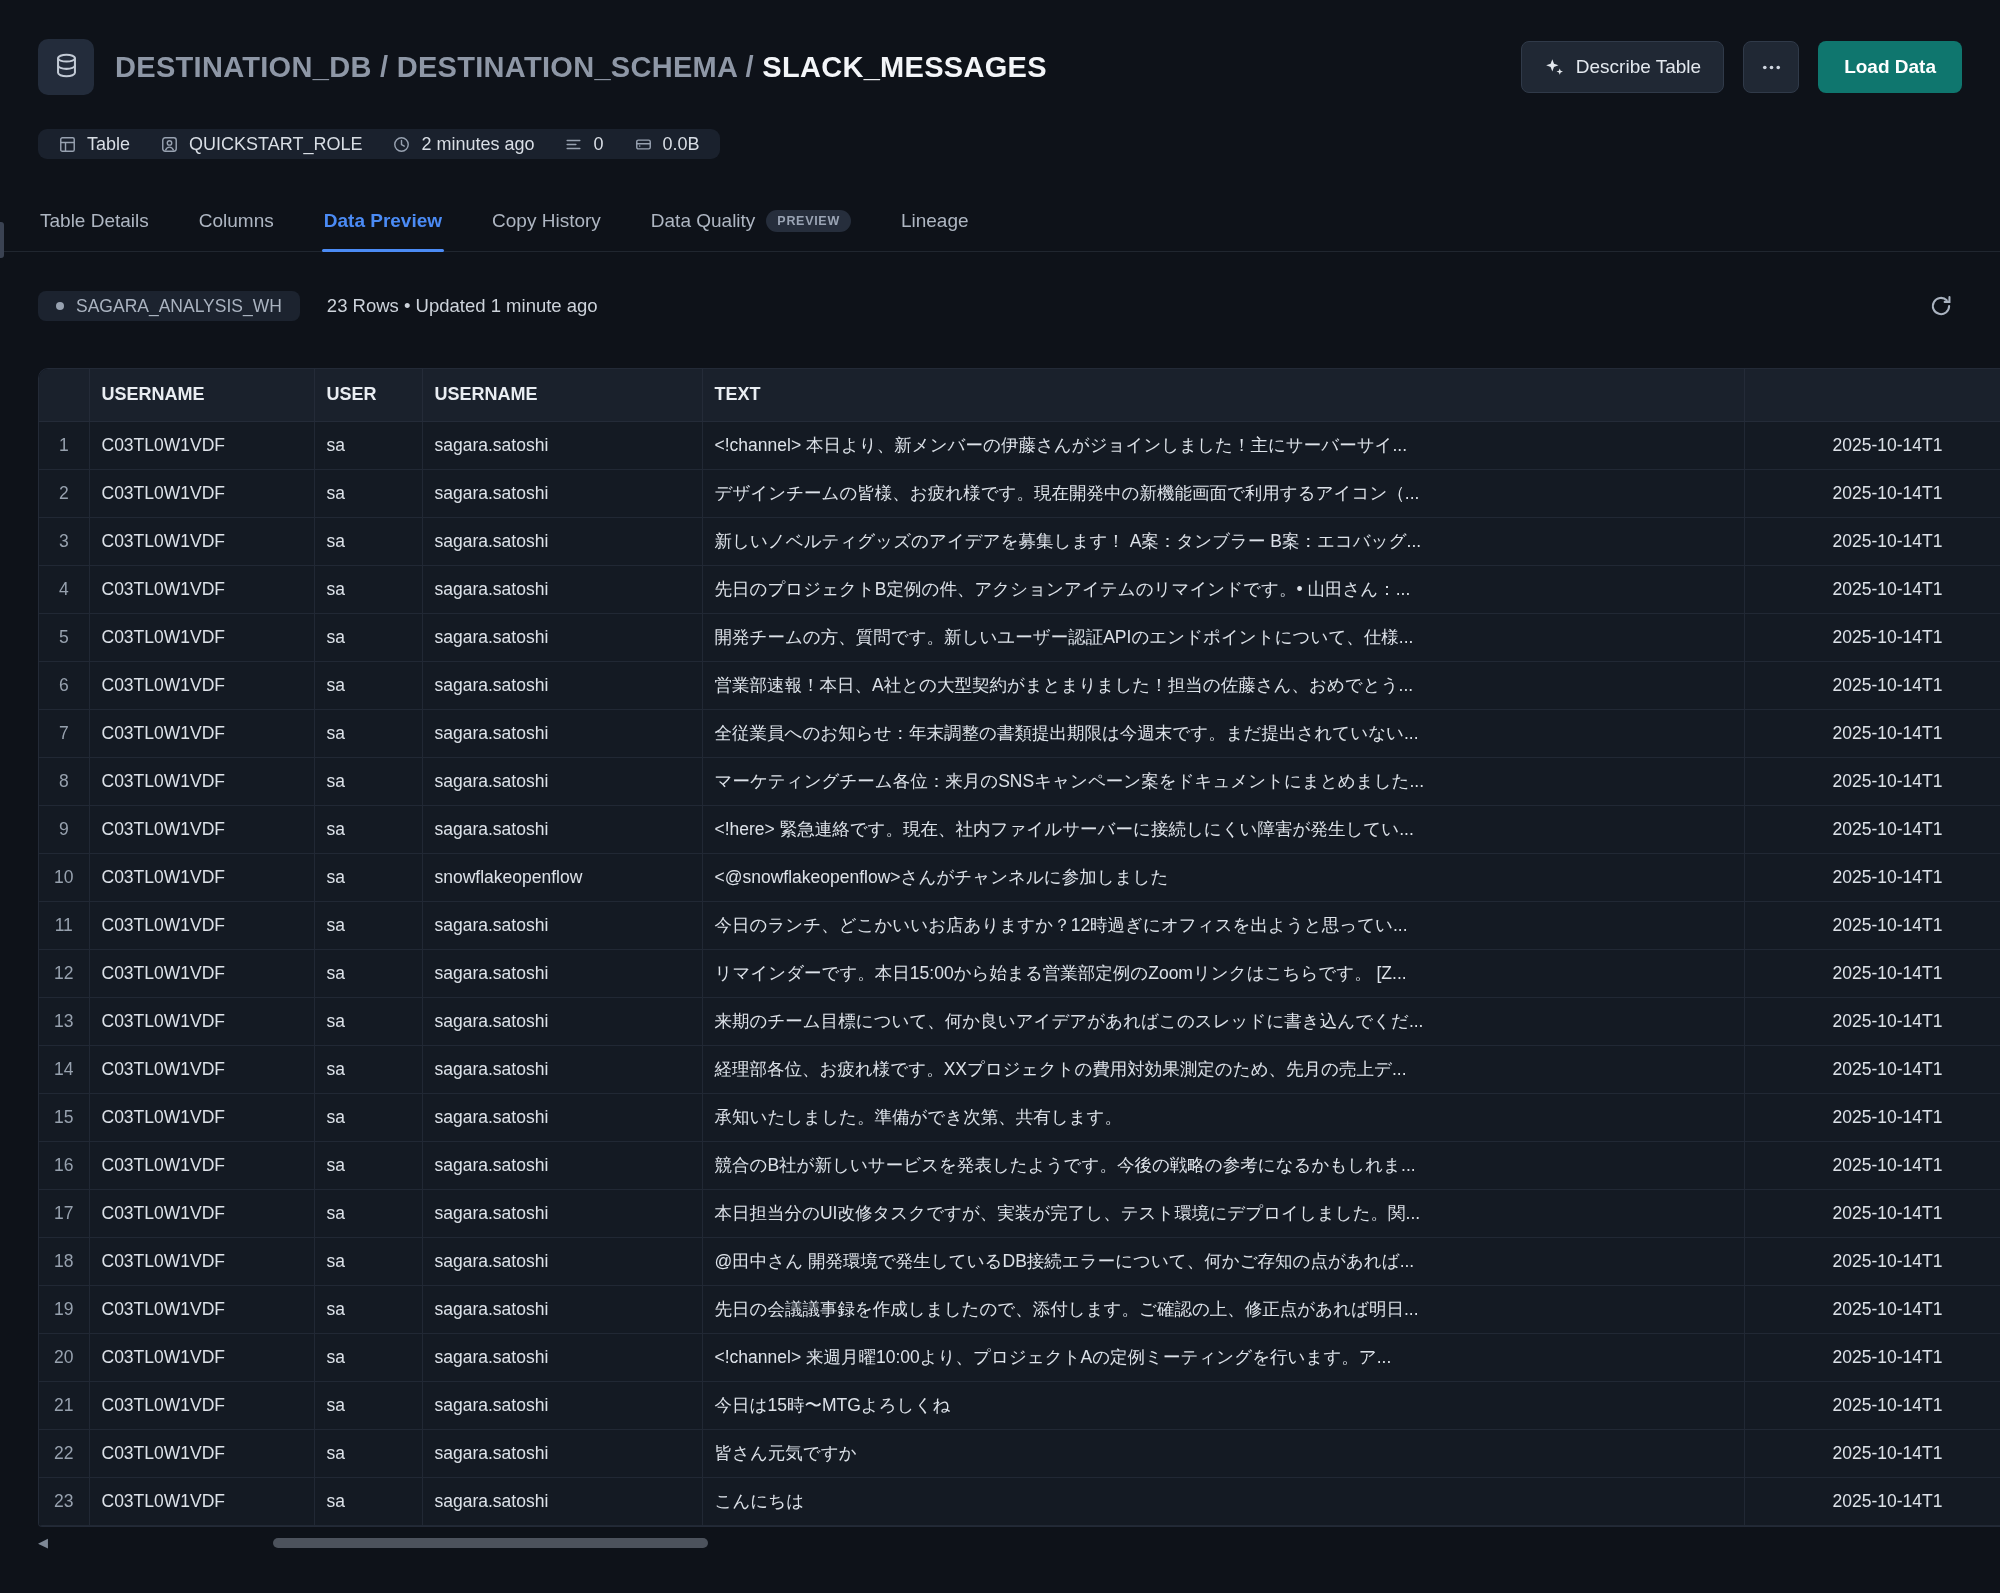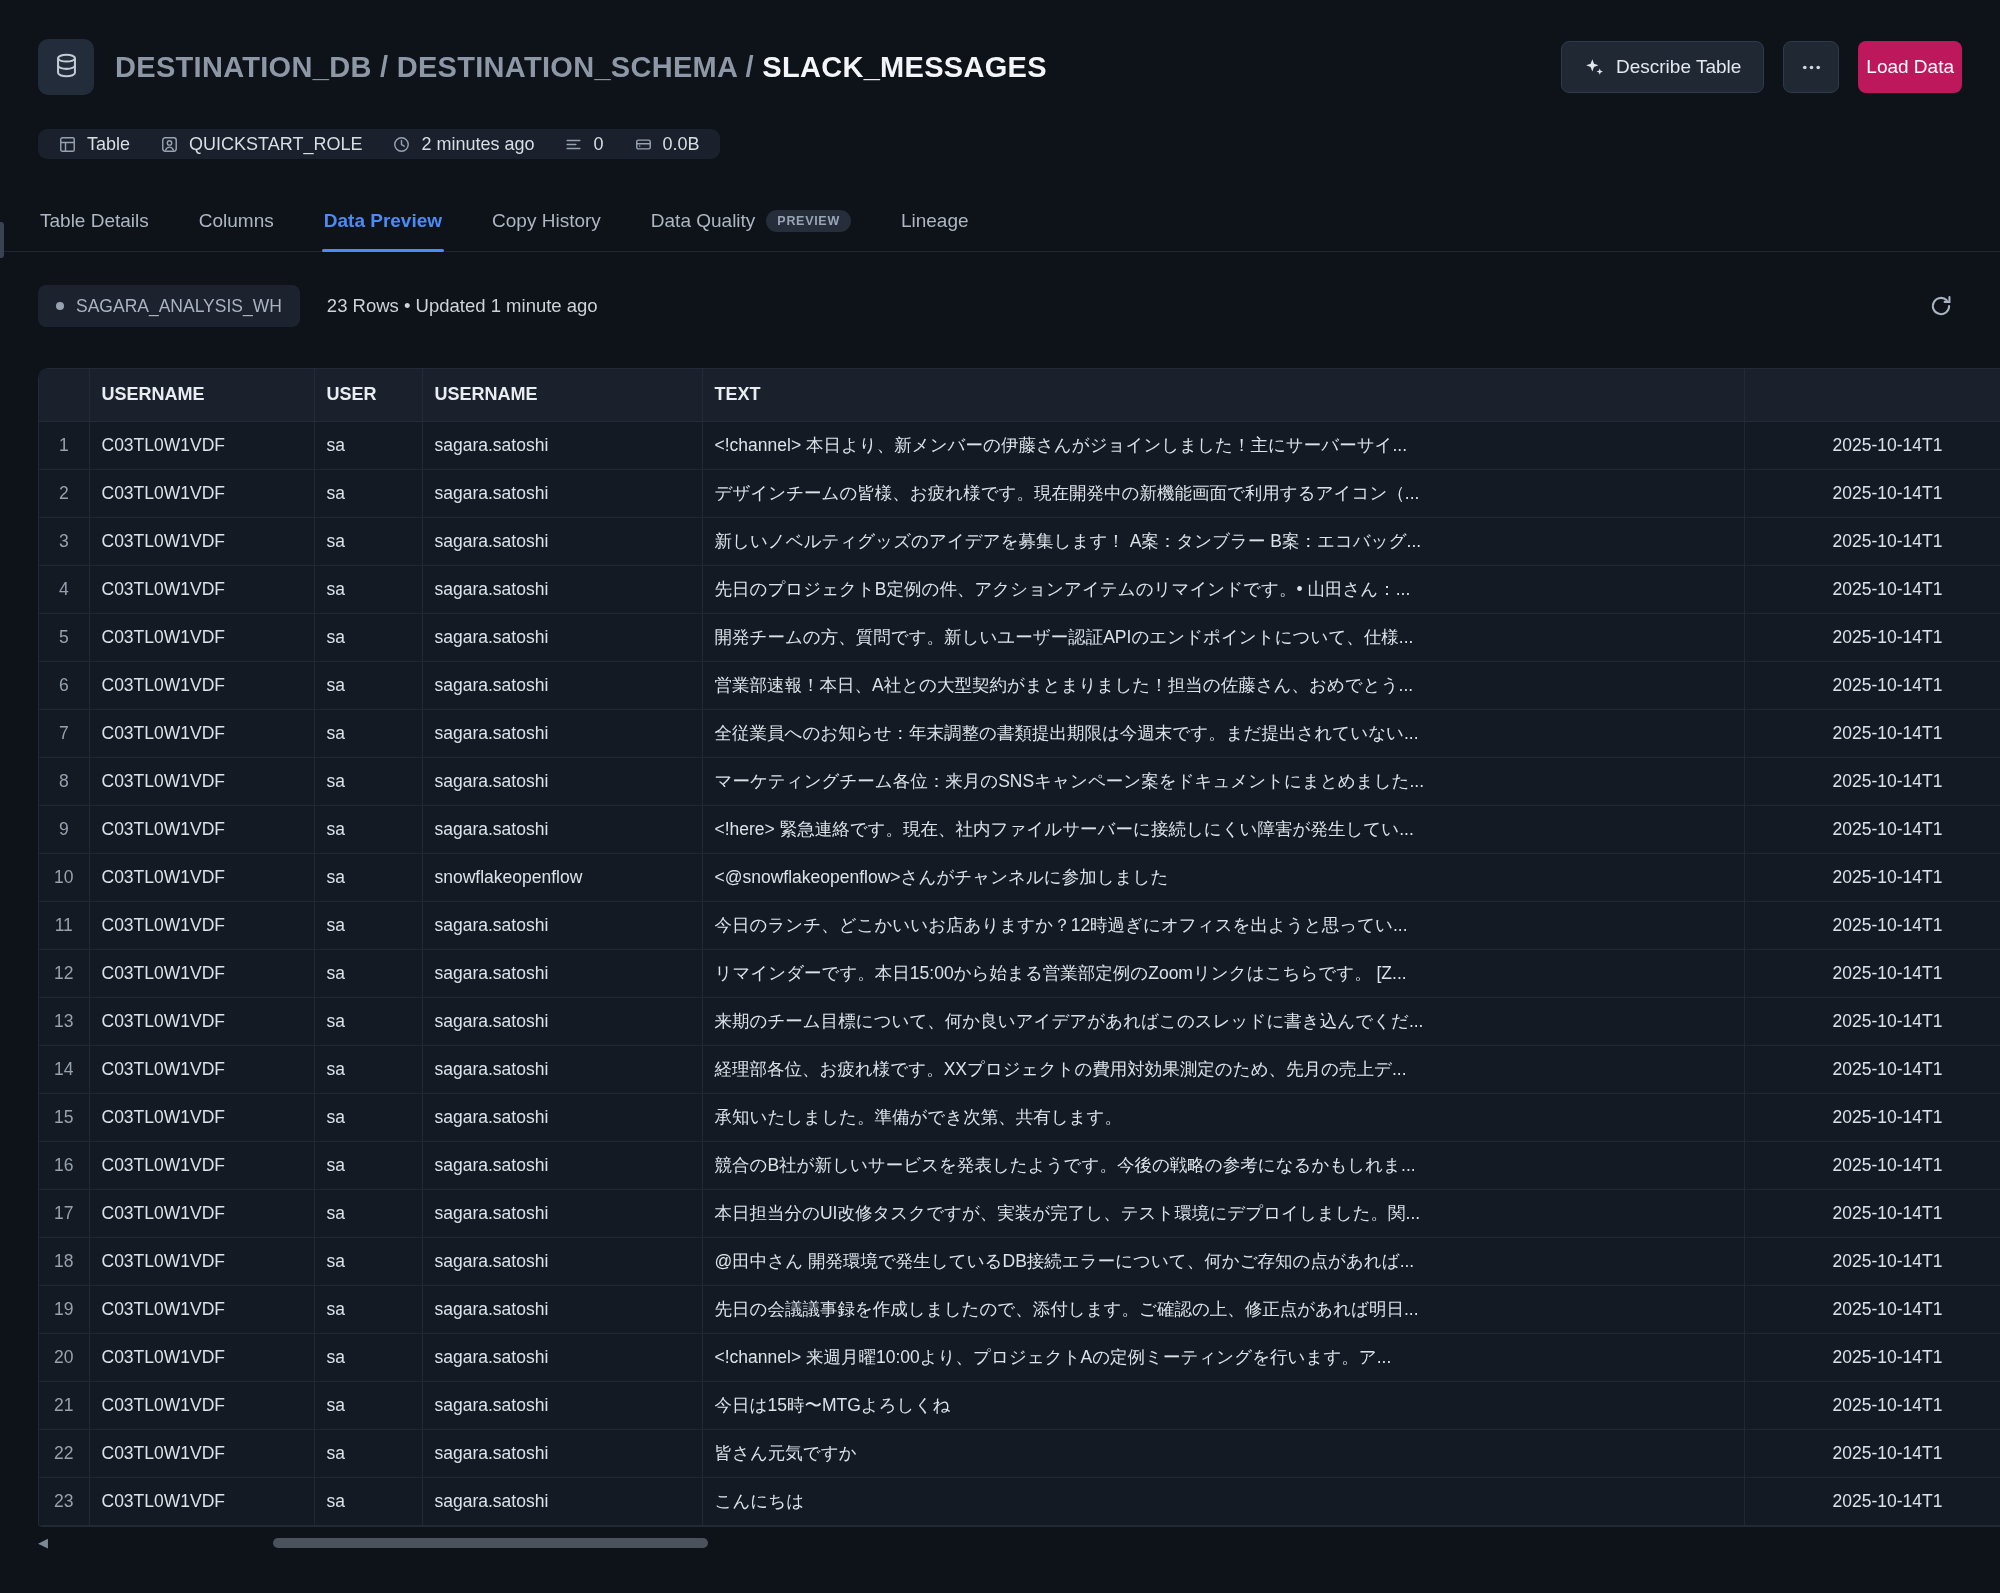--- a/index.html
+++ b/index.html
@@ -23,21 +23,21 @@
   .crumb-muted { color:#8e97a6; }
   .crumb-current { color:#f3f5f8; }
   .actions { margin-left:auto; display:flex; gap:19px; align-items:center; }
   .btn {
     height:52px; border-radius:8px; font-size:19px; font-family:inherit;
     display:inline-flex; align-items:center; gap:11px;
     border:1px solid transparent; cursor:pointer;
   }
   .btn-secondary { background:#202834; border-color:#303a49; color:#e3e8ee; padding:0 22px; }
   .btn-icon { width:56px; justify-content:center; background:#202834; border-color:#303a49; color:#cfd6df; }
-  .btn-primary { background:#be185d; color:#ffffff; padding:0 7px; font-weight:400; }
+  .btn-primary { background:#0f766e; color:#ffffff; padding:0 25px; font-weight:700; }
 
   
   .meta-wrap { padding:34px 38px 0; }
   .meta-bar {
     display:inline-flex; align-items:center; gap:30px;
     background:#1a212d; border-radius:9px; height:30px; padding:0 20px;
     font-size:18px; color:#d9dee5;
   }
   .meta-item { display:flex; align-items:center; gap:10px; white-space:nowrap; }
   .meta-icon { display:flex; color:#98a2b1; }
@@ -61,21 +61,21 @@
 
   .left-scroll-indicator {
     position:absolute; left:0; top:222px; width:4px; height:36px;
     background:#3a4252; border-radius:0 3px 3px 0;
   }
 
   
   .preview-bar { display:flex; align-items:center; margin:33px 38px 0; }
   .wh-chip {
     display:inline-flex; align-items:center; gap:12px;
-    background:#1c232f; border-radius:8px; height:42px; padding:0 18px;
+    background:#1c232f; border-radius:8px; height:30px; padding:0 18px;
     color:#aab3c0; font-size:17.5px; font-weight:500; cursor:pointer;
   }
   .wh-dot { width:8px; height:8px; border-radius:50%; background:#97a1b0; }
   .row-summary { margin-left:27px; font-size:18.5px; color:#cdd3db; }
   .refresh-btn {
     margin-left:auto; width:42px; height:42px; border-radius:8px;
     display:flex; align-items:center; justify-content:center;
     color:#aab3c0; cursor:pointer; background:transparent; border:none;
   }
 

